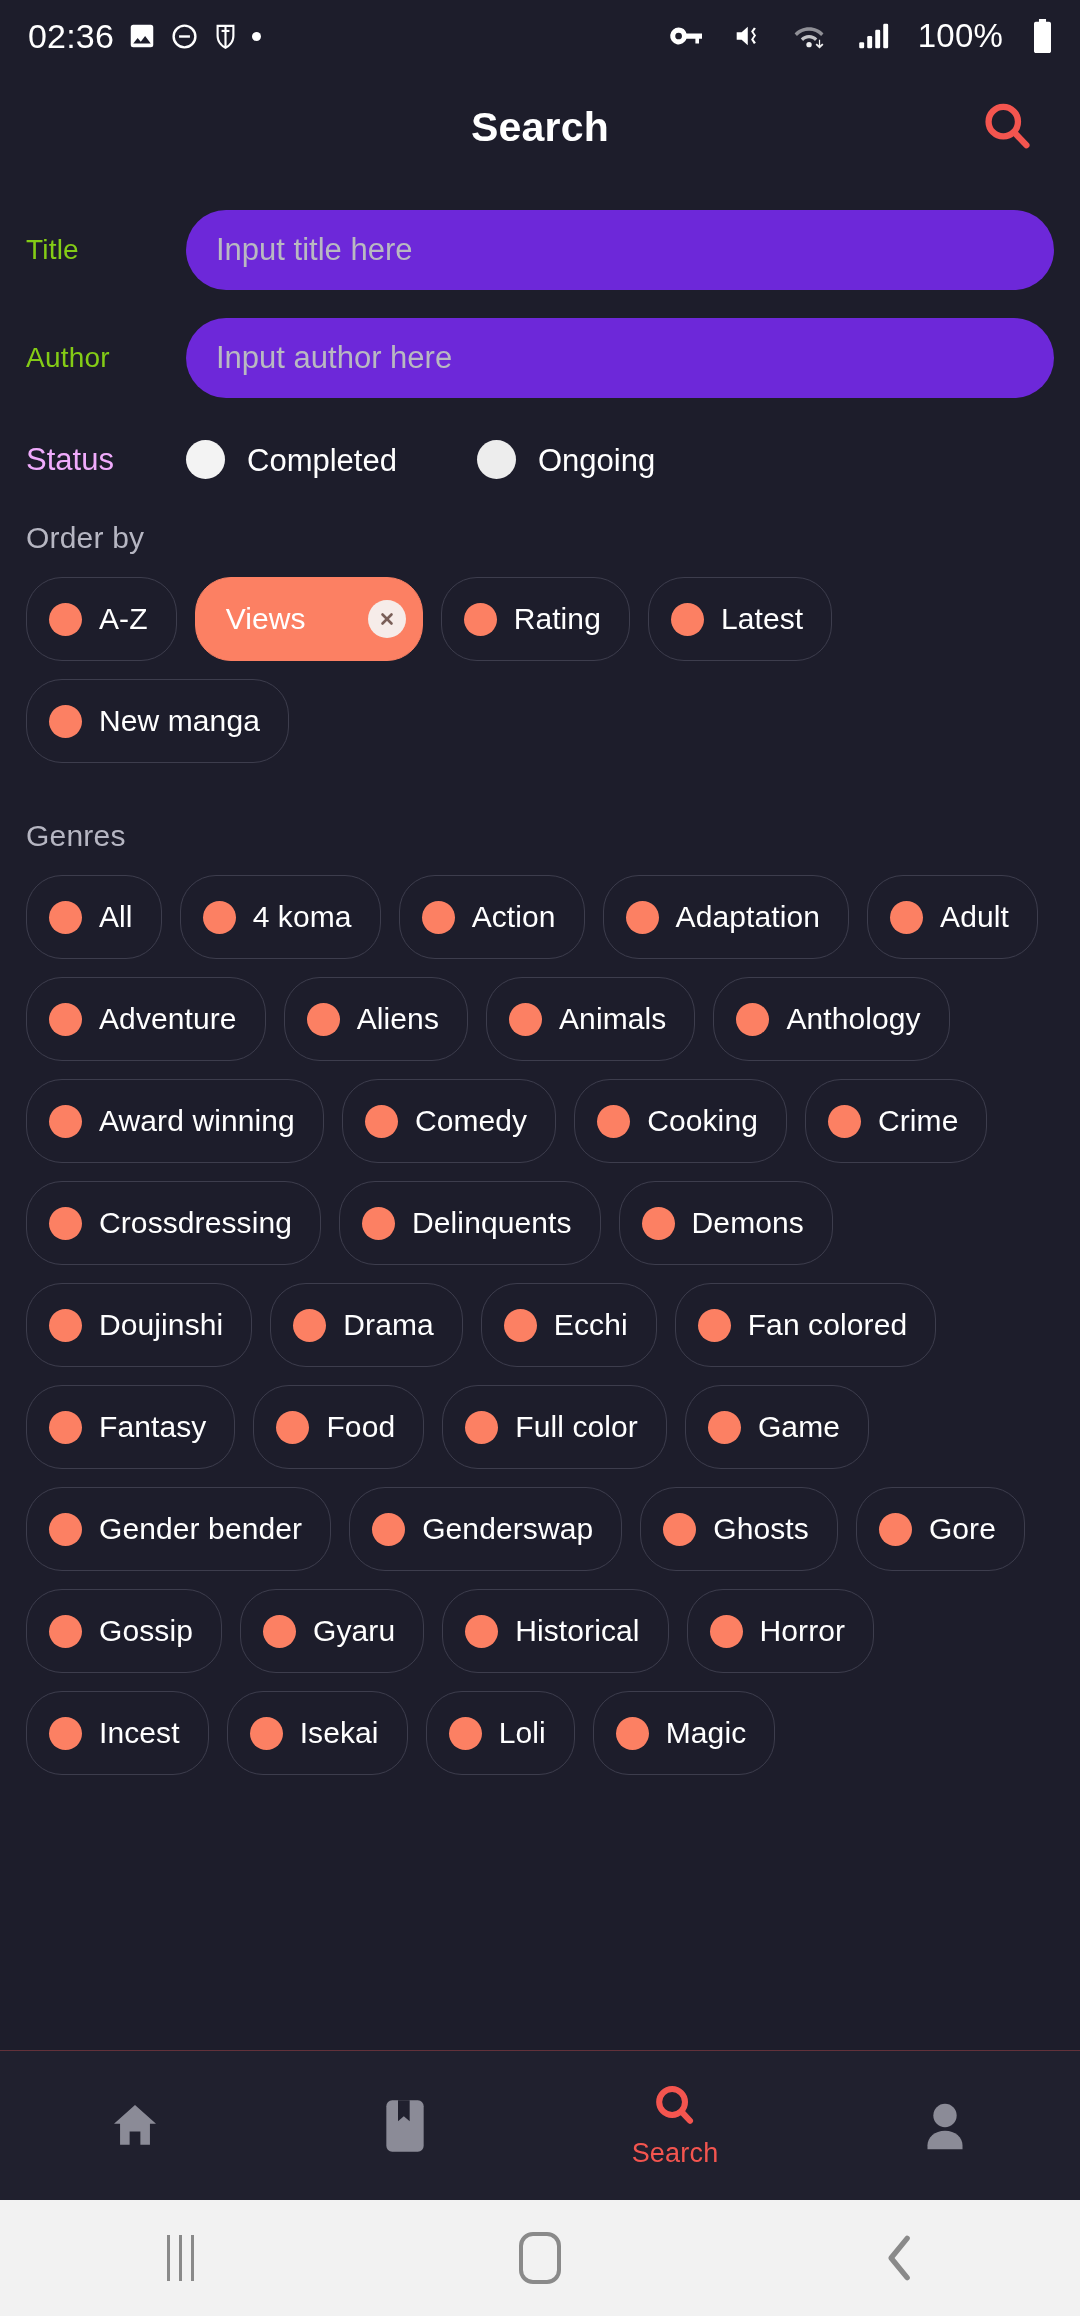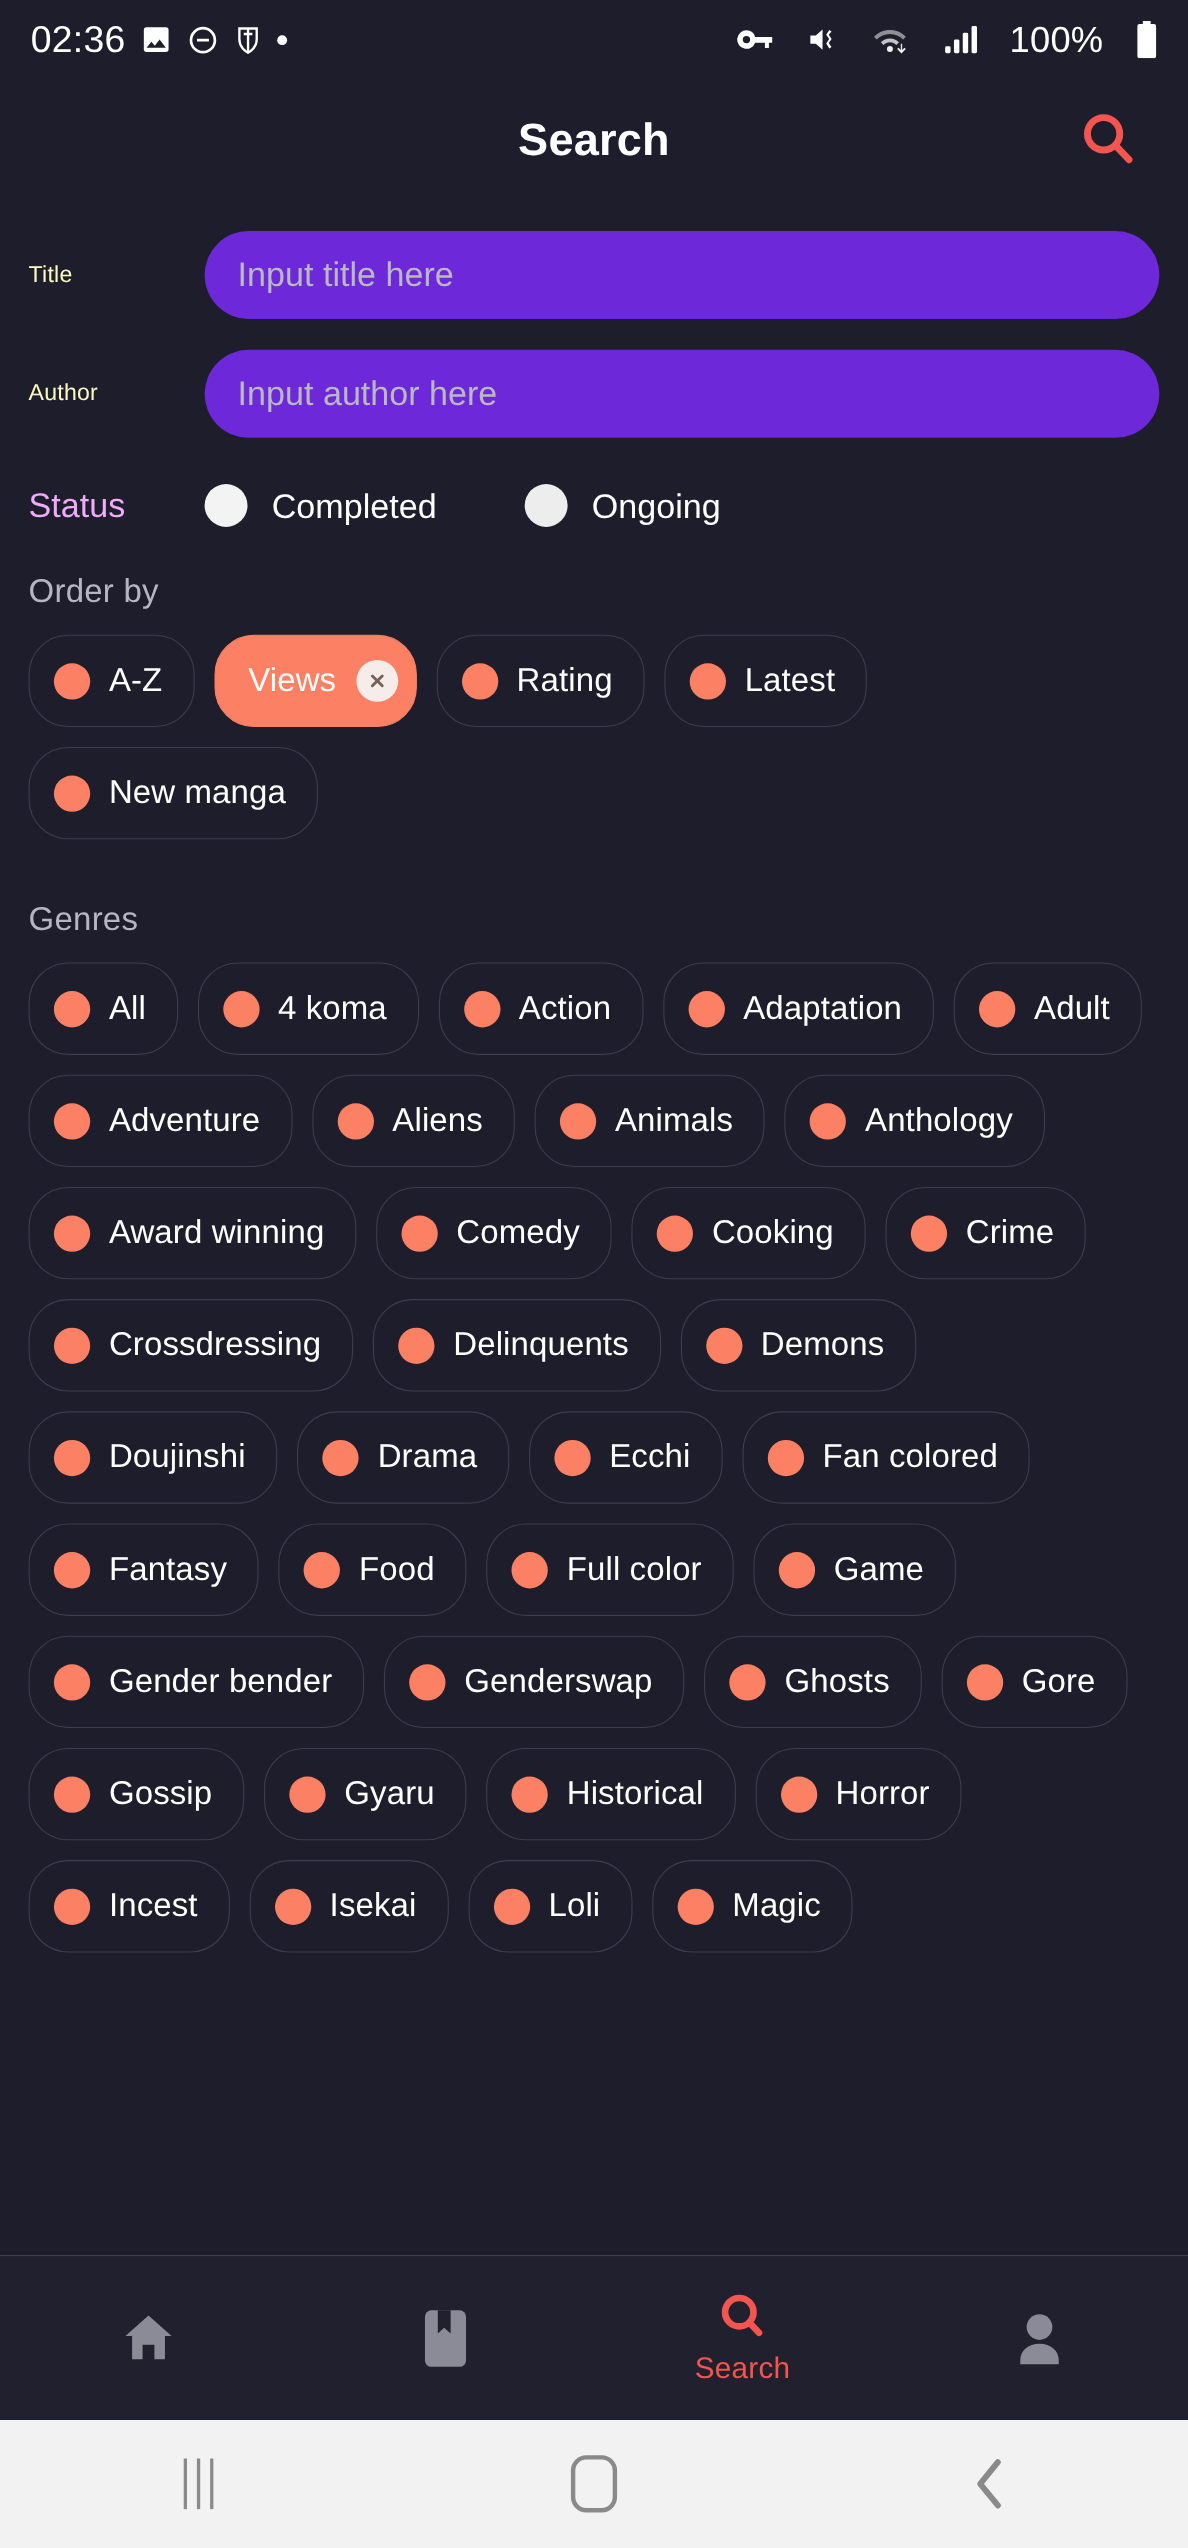--- a/index.html
+++ b/index.html
@@ -50,21 +50,21 @@
     flex:1 1 auto; position:relative; overflow:hidden;
     padding:0 26px;
   }
 
   .field-row {
     display:flex; align-items:center;
     margin-top:28px;
   }
   .field-label {
     width:160px; flex:0 0 160px;
-    font-size:21px; color:#fef9c3; letter-spacing:.2px;
+    font-size:28px; color:#84cc16; letter-spacing:.2px;
   }
   .field-input {
     flex:1 1 auto; height:80px;
     background:#6d28d9;
     border:none; border-radius:40px;
     padding:0 30px;
     color:#ffffff; font-size:31px;
     font-family:"Liberation Sans", sans-serif;
     outline:none;
   }
@@ -105,20 +105,21 @@
     cursor:pointer; white-space:nowrap;
   }
   .chip-dot {
     width:33px; height:33px; border-radius:50%;
     background:#fc8063; flex:0 0 33px; margin-right:17px;
   }
   .chip-label { font-size:30px; color:#ffffff; letter-spacing:.1px; }
   .chip.selected {
     background:#fc8063; border-color:#fc8063;
     padding:0 16px 0 30px;
+    gap:44px;
   }
   .chip.selected .chip-label { color:#ffffff; }
   .chip-close {
     width:38px; height:38px; border-radius:50%;
     background:#f6ece9; margin-left:18px;
     display:flex; align-items:center; justify-content:center;
     flex:0 0 38px;
   }
   .chip-close svg { display:block; }
 

